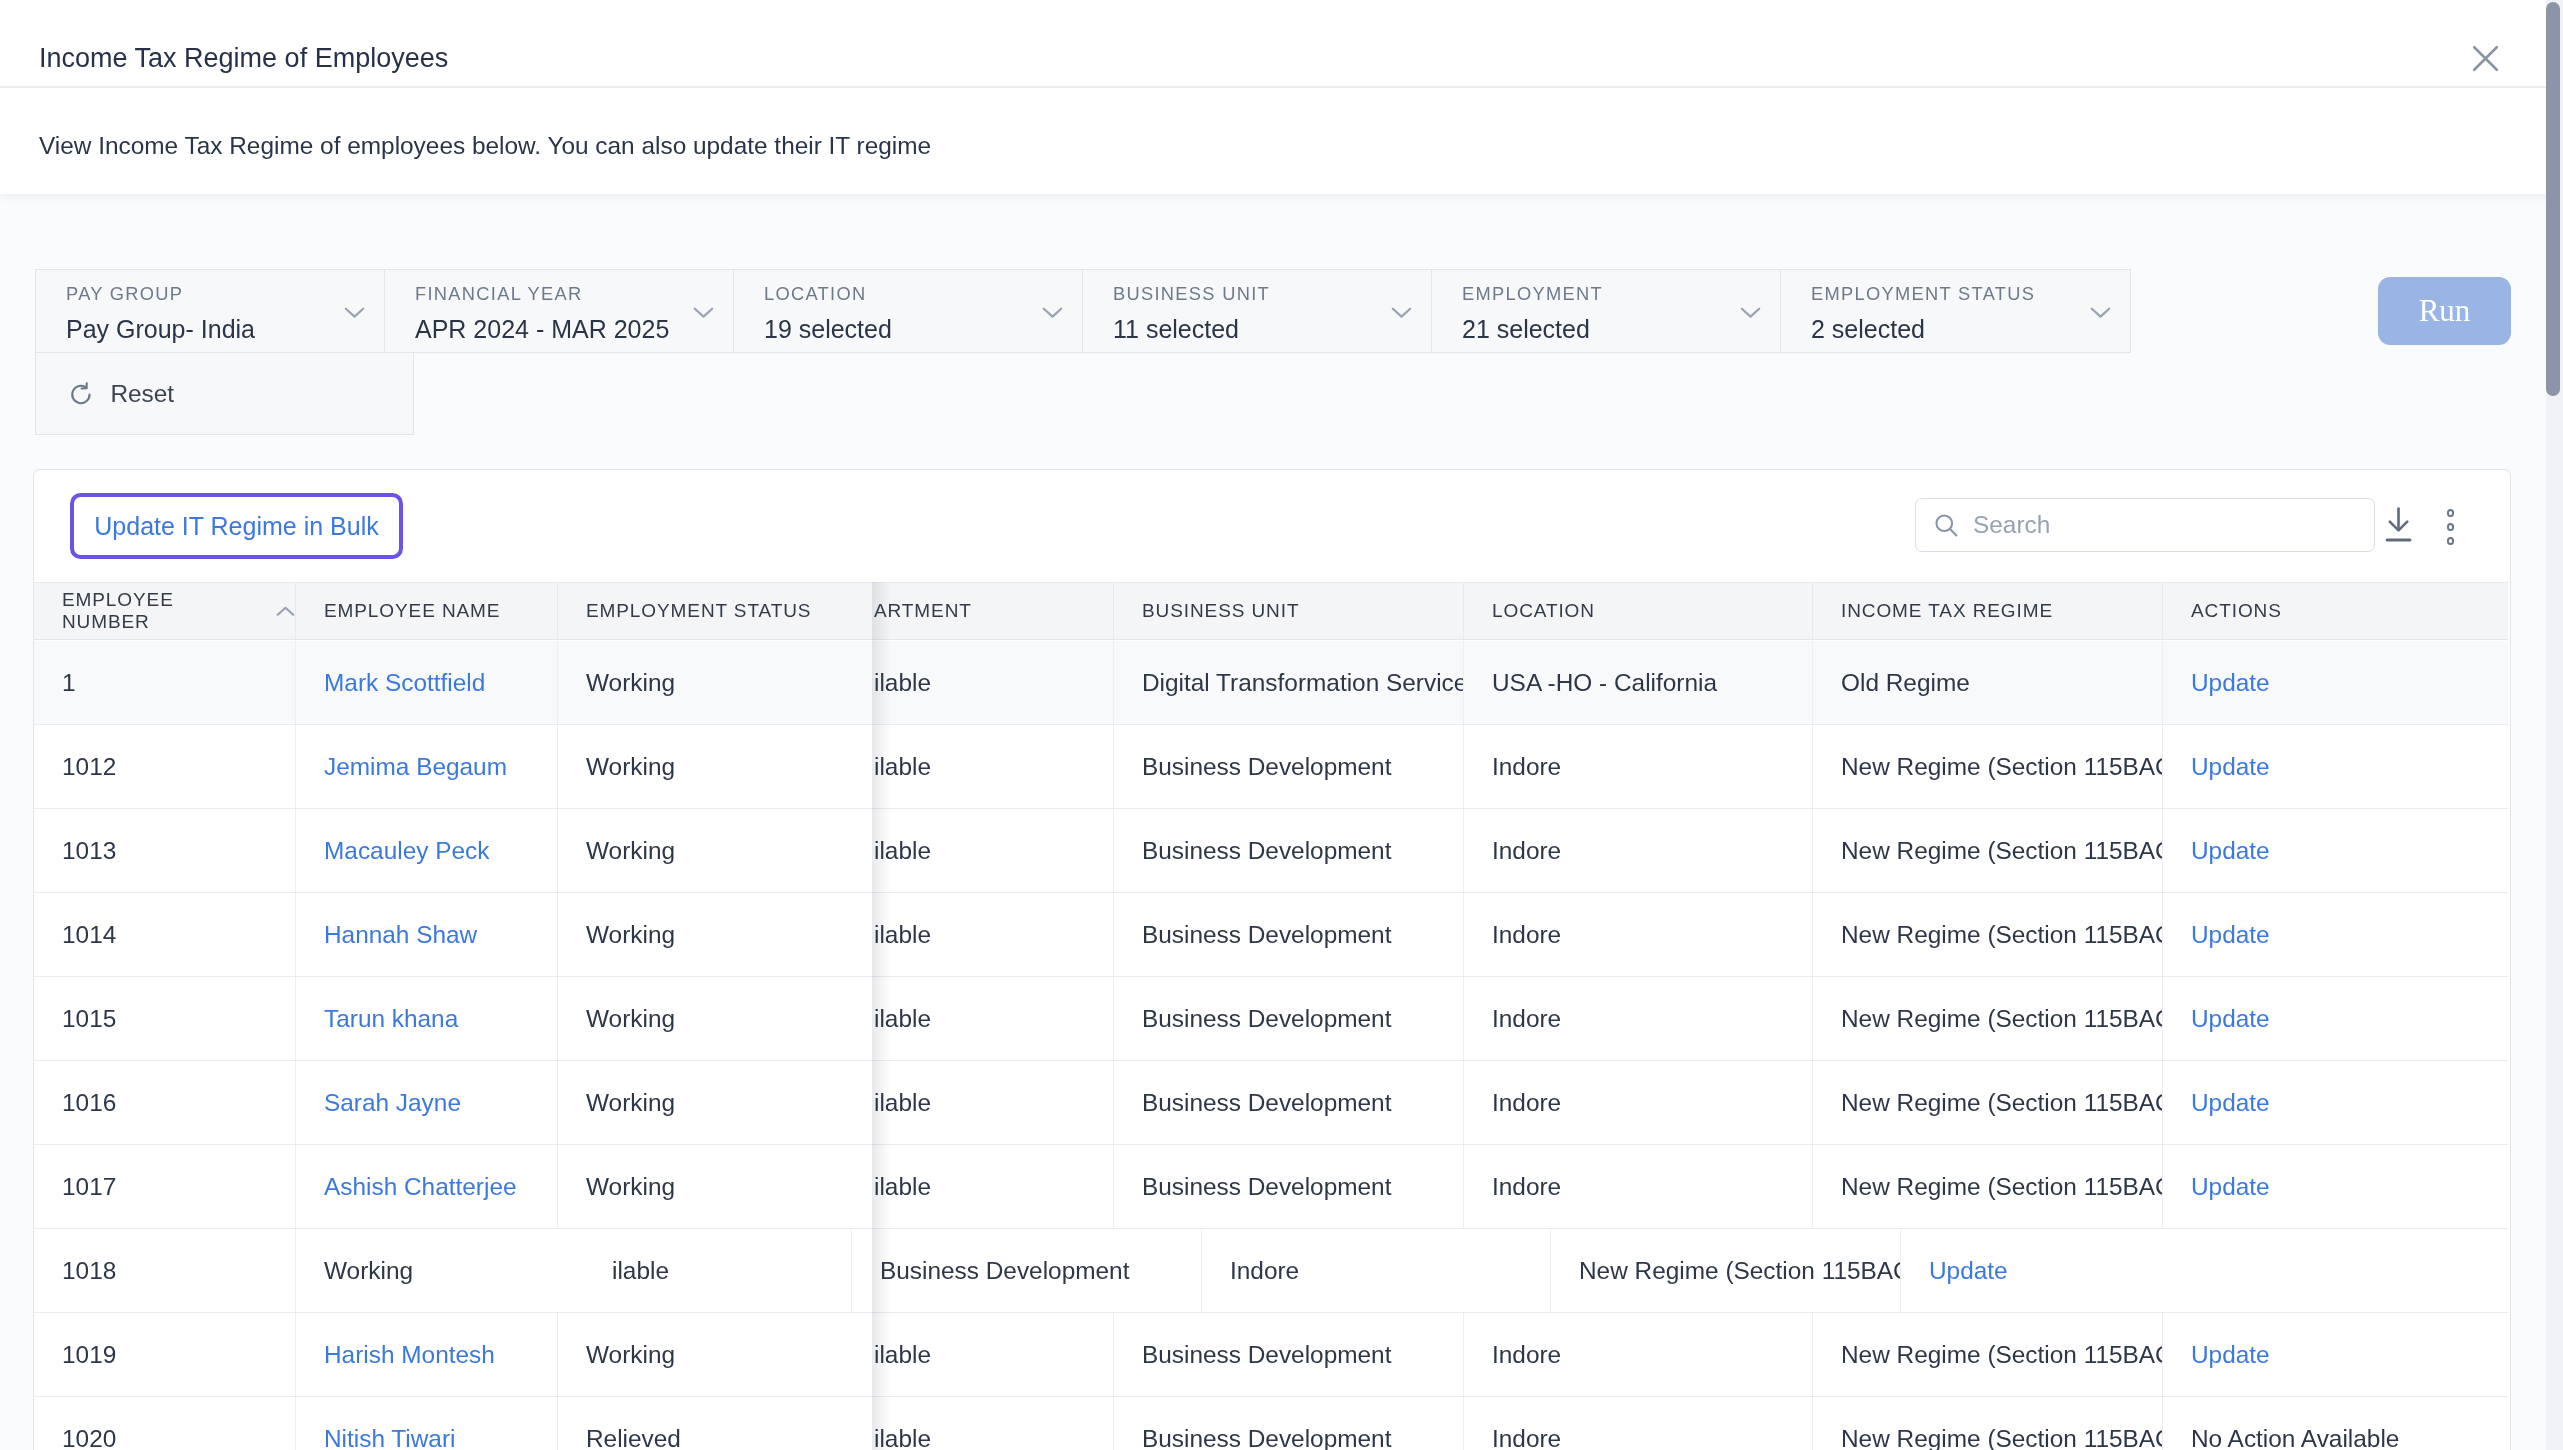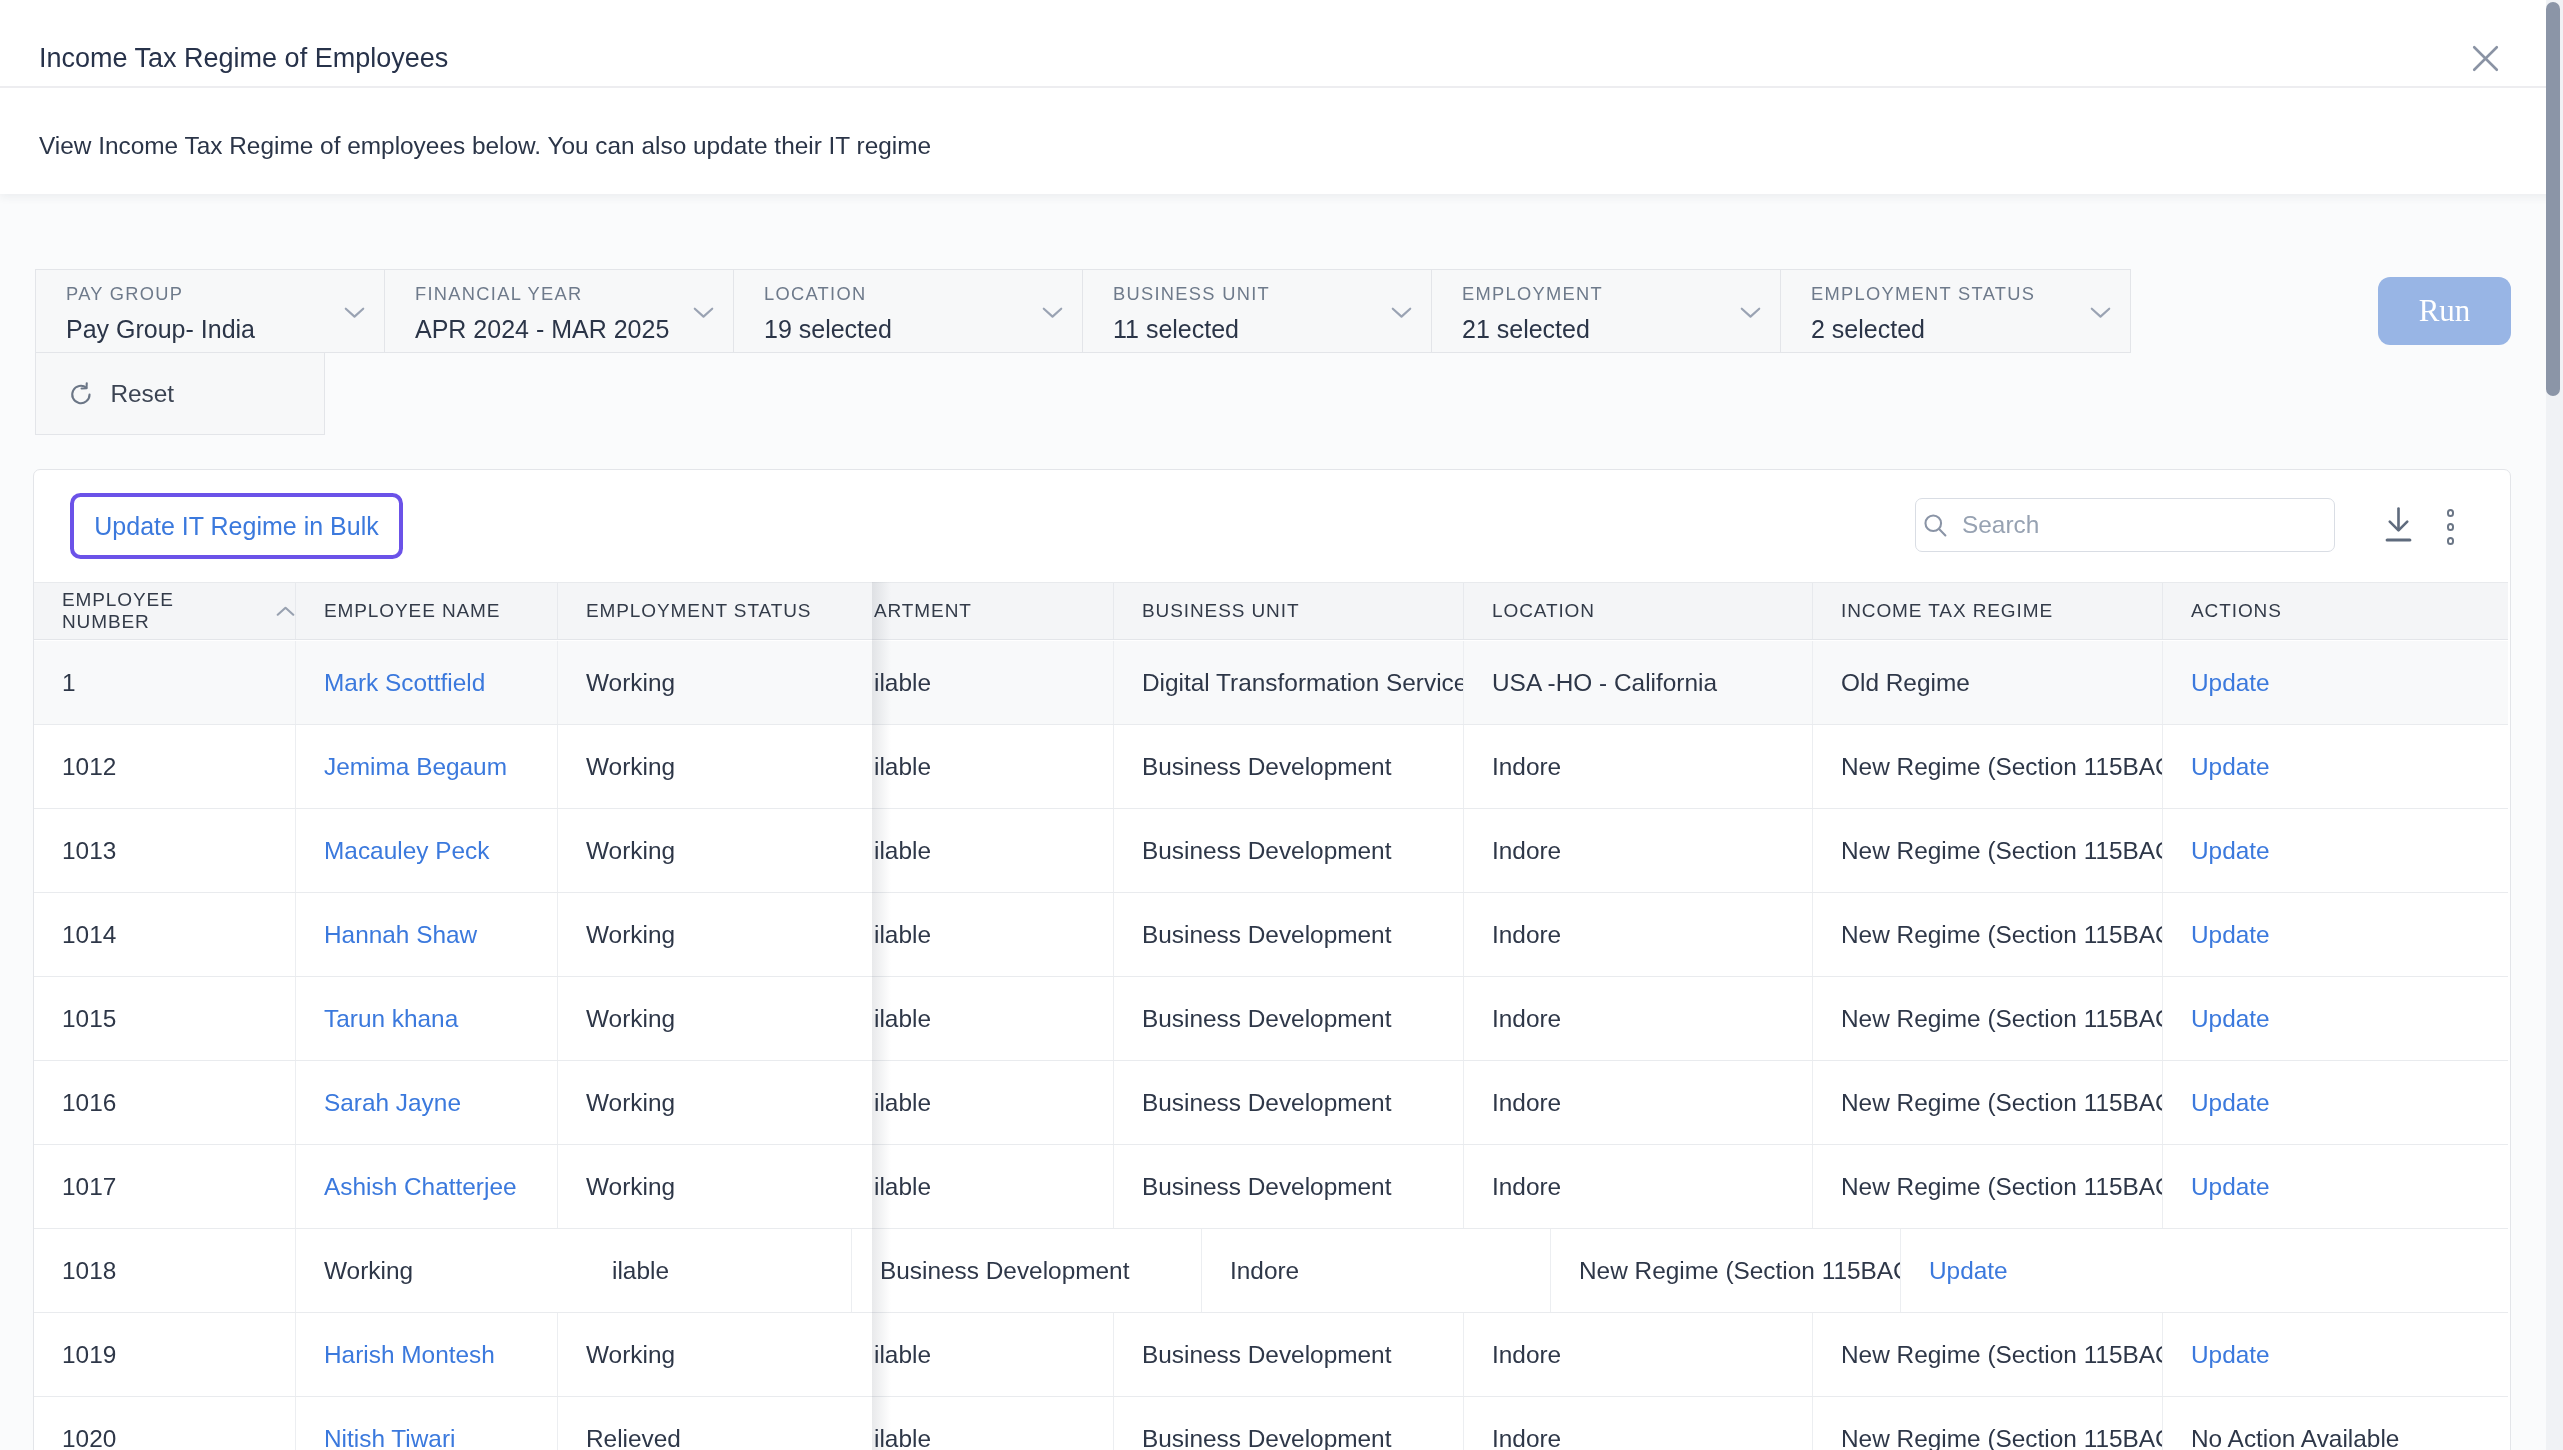--- a/index.html
+++ b/index.html
@@ -24,41 +24,41 @@
 
   
   .filters { position:absolute; left:35px; top:226px; z-index:10;margin-top:43px; }
   .frow1 { display:flex; border:1.7px solid var(--border-gray,#E3E5E9); background:var(--panel-bg,#F7F8F9); }
   .fcell { width:349px; height:82px; border-right:1.7px solid var(--border-gray,#E3E5E9);
            position:relative; padding:13px 0 0 30px; cursor:pointer; }
   .fcell:last-child { border-right:none; }
   .flabel { font-size:18.3px; letter-spacing:1.3px; color:var(--label-gray,#6E7A8B); margin-bottom:9.6px; }
   .fvalue { font-size:25px; color:#2b3548; }
   .fchev { position:absolute; right:19px; top:37px; }
-  .freset { width:290px; height:82px; background:var(--panel-bg,#F7F8F9);
+  .freset { width:379px; height:82px; background:var(--panel-bg,#F7F8F9);
             border:1.7px solid var(--border-gray,#E3E5E9); border-top:none;
             display:flex; align-items:center; gap:17.4px; padding-left:31px; cursor:pointer; }
   .freset-label { font-size:24.4px; color:#3c4453; }
 
   .run-btn { position:absolute; left:2378px; top:277px; width:133px; height:68px;
              background:var(--run-button-blue,#98B5E5); border:none; border-radius:12.2px;
              color:#fff; font-size:31px; font-family:Liberation Serif, serif; cursor:pointer; z-index:10; }
 
   
   .card { position:absolute; left:33px; top:469px; width:2478px; height:1011px;
           background:#fff; border:1.7px solid var(--border-gray,#E3E5E9);
           border-radius:7px 7px 0 0; z-index:10; }
 
   .bulk-btn { position:absolute; left:36px; top:23px; width:333px; height:66px;
               background:#fff; border:4.4px solid var(--accent-violet,#6B52E8); border-radius:10.5px;
               color:var(--link-blue,#3B79DD); font-size:25px; font-family:inherit; cursor:pointer; }
 
-  .search-box { position:absolute; left:1881px; top:28px; width:420px; height:54px;
+  .search-box { position:absolute; left:1881px; top:28px; width:460px; height:54px;
                 border:1.7px solid #d9dde4; border-radius:7px; background:#fff;
-                display:flex; align-items:center; padding-left:6px; gap:14px; }
+                display:flex; align-items:center; padding-left:17px; gap:14px; }
   .search-input { border:none; outline:none; flex:1; font-size:24.4px; font-family:inherit;
                   color:#2e3748; background:transparent; height:100%; }
   .search-input::placeholder { color:#97a2b2; }
   .icon-btn { position:absolute; background:none; border:none; cursor:pointer; padding:0; }
   .dl-btn { left:2347px; top:35px; width:35px; height:42px; }
   .kebab-btn { left:2406px; top:37px; width:21px; height:40px; display:flex; flex-direction:column;
                align-items:center; justify-content:center; gap:6.1px; }
   .kdot { width:7.8px; height:7.8px; border-radius:50%; border:2.2px solid var(--icon-gray,#6B7686); }
 
   

